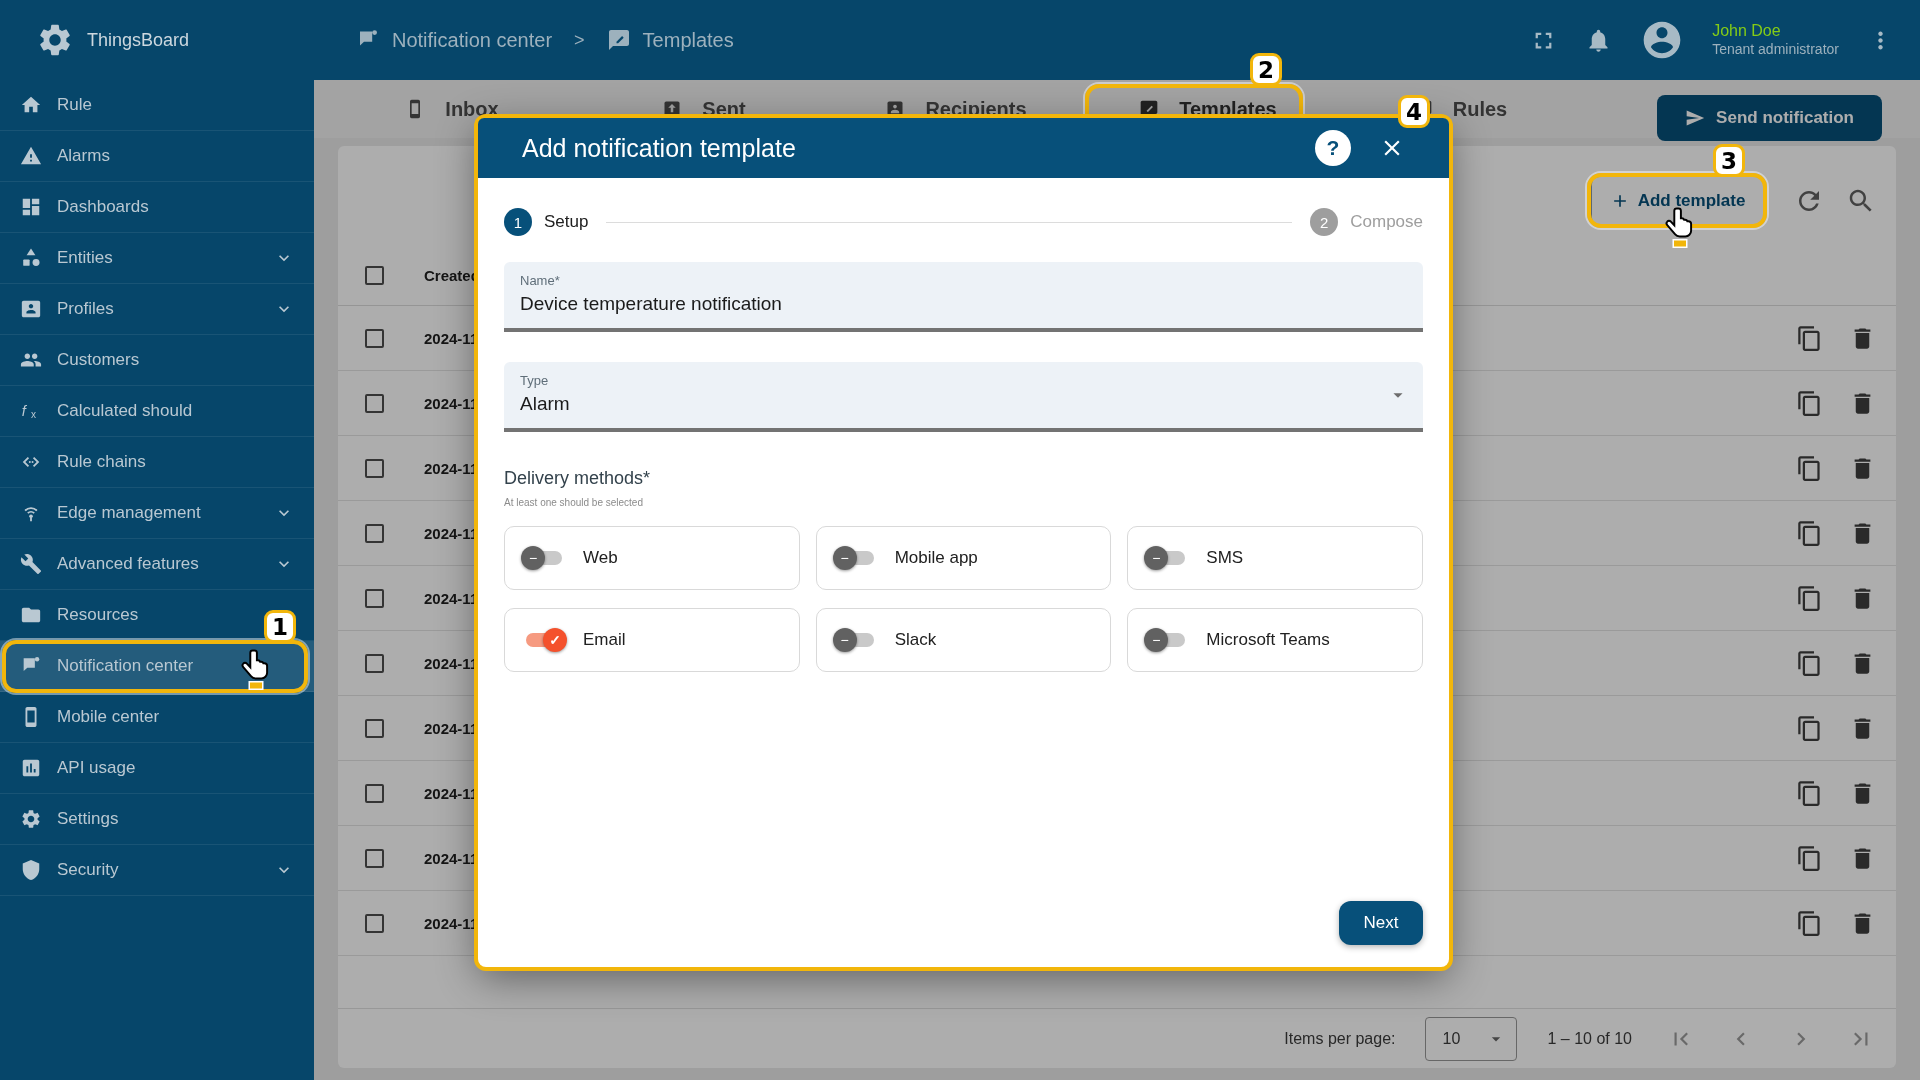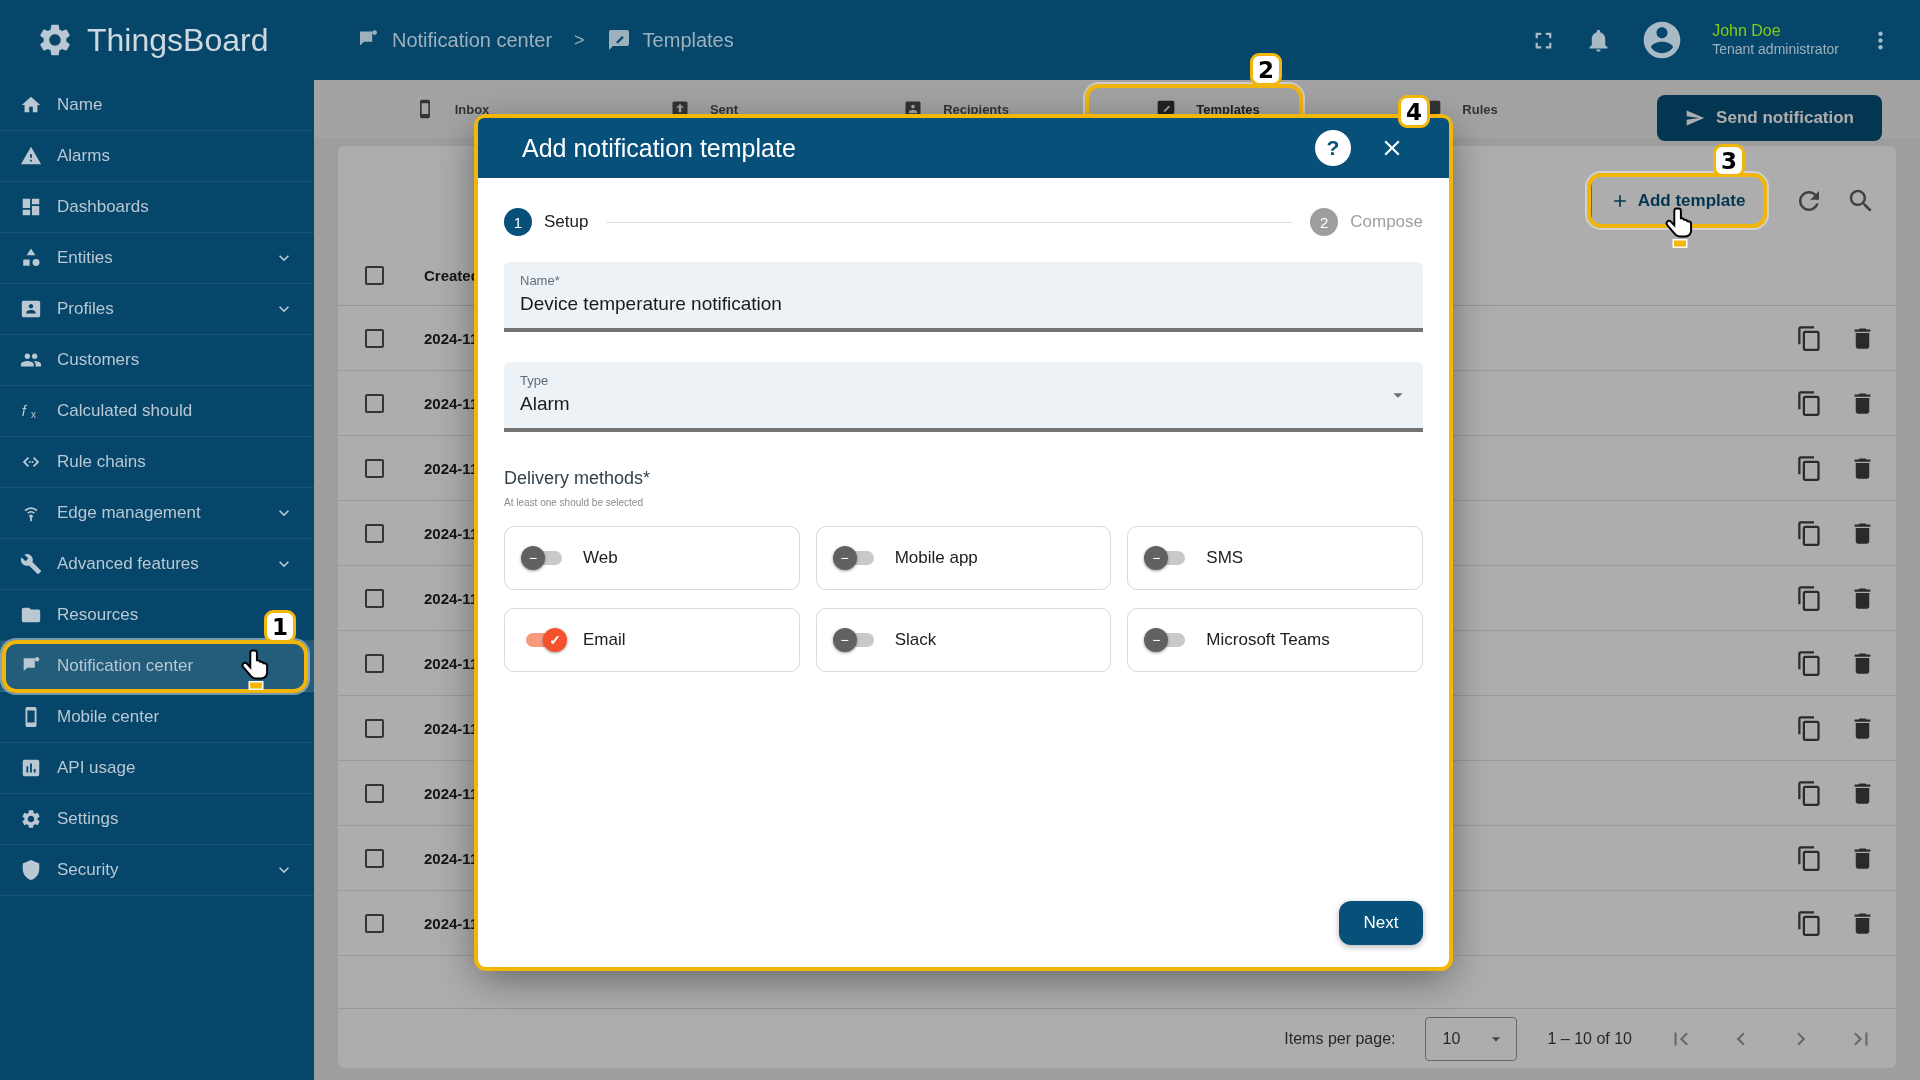--- a/index.html
+++ b/index.html
@@ -3,21 +3,21 @@
 <meta charset="utf-8">
 <style>
   html,body{margin:0;padding:0;width:1920px;height:1080px;overflow:hidden;
     font-family:"Liberation Sans",sans-serif;background:#e9e9e9;position:relative;}
   *{box-sizing:border-box;}
   svg{display:block;}
   .ic{fill:currentColor;}
 
   
   .app-header{position:absolute;left:0;top:0;width:1920px;height:80px;background:#06466a;z-index:5;--cut:#06466a;}
-  .logo{position:absolute;left:36px;top:50%;transform:translateY(-50%);display:flex;align-items:center;gap:13px;color:#cdd8df;font-size:32px;font-weight:500;}
+  .logo{position:absolute;left:36px;top:50%;transform:translateY(-50%);display:flex;align-items:center;gap:13px;color:#cdd8df;font-size:18px;font-weight:500;}
   .logo svg{width:38px;height:38px;color:#b9c8d2;}
   .breadcrumb{position:absolute;left:356px;top:50%;transform:translateY(-50%);display:flex;align-items:center;gap:12px;color:#9db1bd;font-size:20px;font-weight:500;}
   .breadcrumb svg{width:24px;height:24px;}
   .bc-sep{margin:0 10px;font-size:18px;}
   .header-right{position:absolute;right:26px;top:50%;transform:translateY(-50%);display:flex;align-items:center;gap:28px;color:#a7bac5;}
   .header-right svg{width:27px;height:27px;}
   .avatar svg{width:44px;height:44px;}
   .user-block{line-height:1.25;}
   .user-name{font-size:16px;color:#84cc16;}
   .user-role{font-size:14px;color:#9db1bd;}
@@ -26,21 +26,21 @@
   .sidebar{position:absolute;left:0;top:80px;width:314px;bottom:0;background:#06466a;z-index:5;}
   .side-item{height:51px;display:flex;align-items:center;padding:0 20px;gap:15px;color:#b9c8d2;font-size:17px;font-weight:500;border-bottom:1px solid rgba(255,255,255,.08);cursor:pointer;}
   .side-item.active{background:rgba(255,255,255,.12);}
   .side-item .s-icon svg{width:22px;height:22px;}
   .side-item .chev{margin-left:auto;}
   .side-item .chev svg{width:20px;height:20px;}
 
   
   .main{position:absolute;left:314px;top:80px;right:0;bottom:0;background:#e9e9e9;--cut:#f1f1f1;}
   .tabs{position:absolute;left:0;top:0;right:0;height:58px;background:#f1f1f1;display:flex;padding-left:12px;}
-  .tab{width:252px;display:flex;align-items:center;justify-content:center;gap:20px;color:#4d4d4d;font-size:13px;font-weight:600;cursor:pointer;}
+  .tab{width:252px;display:flex;align-items:center;justify-content:center;gap:20px;color:#4d4d4d;font-size:20px;font-weight:600;cursor:pointer;}
   .tab svg{width:20px;height:20px;}
   .tab.active{color:#333;}
   .send-btn{position:absolute;top:15px;right:38px;height:46px;padding:0 28px;background:#07507a;border:none;border-radius:8px;color:#fff;font-size:17px;font-weight:600;display:flex;align-items:center;gap:11px;cursor:pointer;font-family:inherit;}
   .send-btn svg{width:20px;height:20px;fill:#fff;}
   .card{position:absolute;left:24px;right:24px;top:66px;bottom:12px;background:#fff;border-radius:6px;overflow:hidden;}
   .add-btn{position:absolute;top:30px;right:132px;width:173px;height:50px;border:1px solid #8a9aa5;border-radius:8px;background:transparent;color:#07507a;font-size:17px;font-weight:600;display:flex;align-items:center;justify-content:center;gap:8px;cursor:pointer;font-family:inherit;}
   .add-btn svg{width:20px;height:20px;fill:#07507a;}
   .icon-btn{position:absolute;top:40px;width:30px;height:30px;color:#616161;background:none;border:none;cursor:pointer;padding:0;}
   .icon-btn svg{width:30px;height:30px;}
   #refresh-btn{right:72px;}
@@ -165,21 +165,21 @@
   </div>
 </div>
 
 <nav class="sidebar" id="sidebar-menu">
     <div class="side-item">
       <span class="s-icon">
         <svg viewBox="0 0 24 24" class="ic">
           <path d="M10 20v-6h4v6h5v-8h3L12 3 2 12h3v8z"></path>
         </svg>
       </span>
-      <span class="s-label">Name</span>
+      <span class="s-label">Rule</span>
     </div>
     <div class="side-item">
       <span class="s-icon">
         <svg viewBox="0 0 24 24" class="ic">
           <path d="M1 21h22L12 2 1 21zm12-3h-2v-2h2v2zm0-4h-2v-4h2v4z"></path>
         </svg>
       </span>
       <span class="s-label">Alarms</span>
     </div>
     <div class="side-item">

